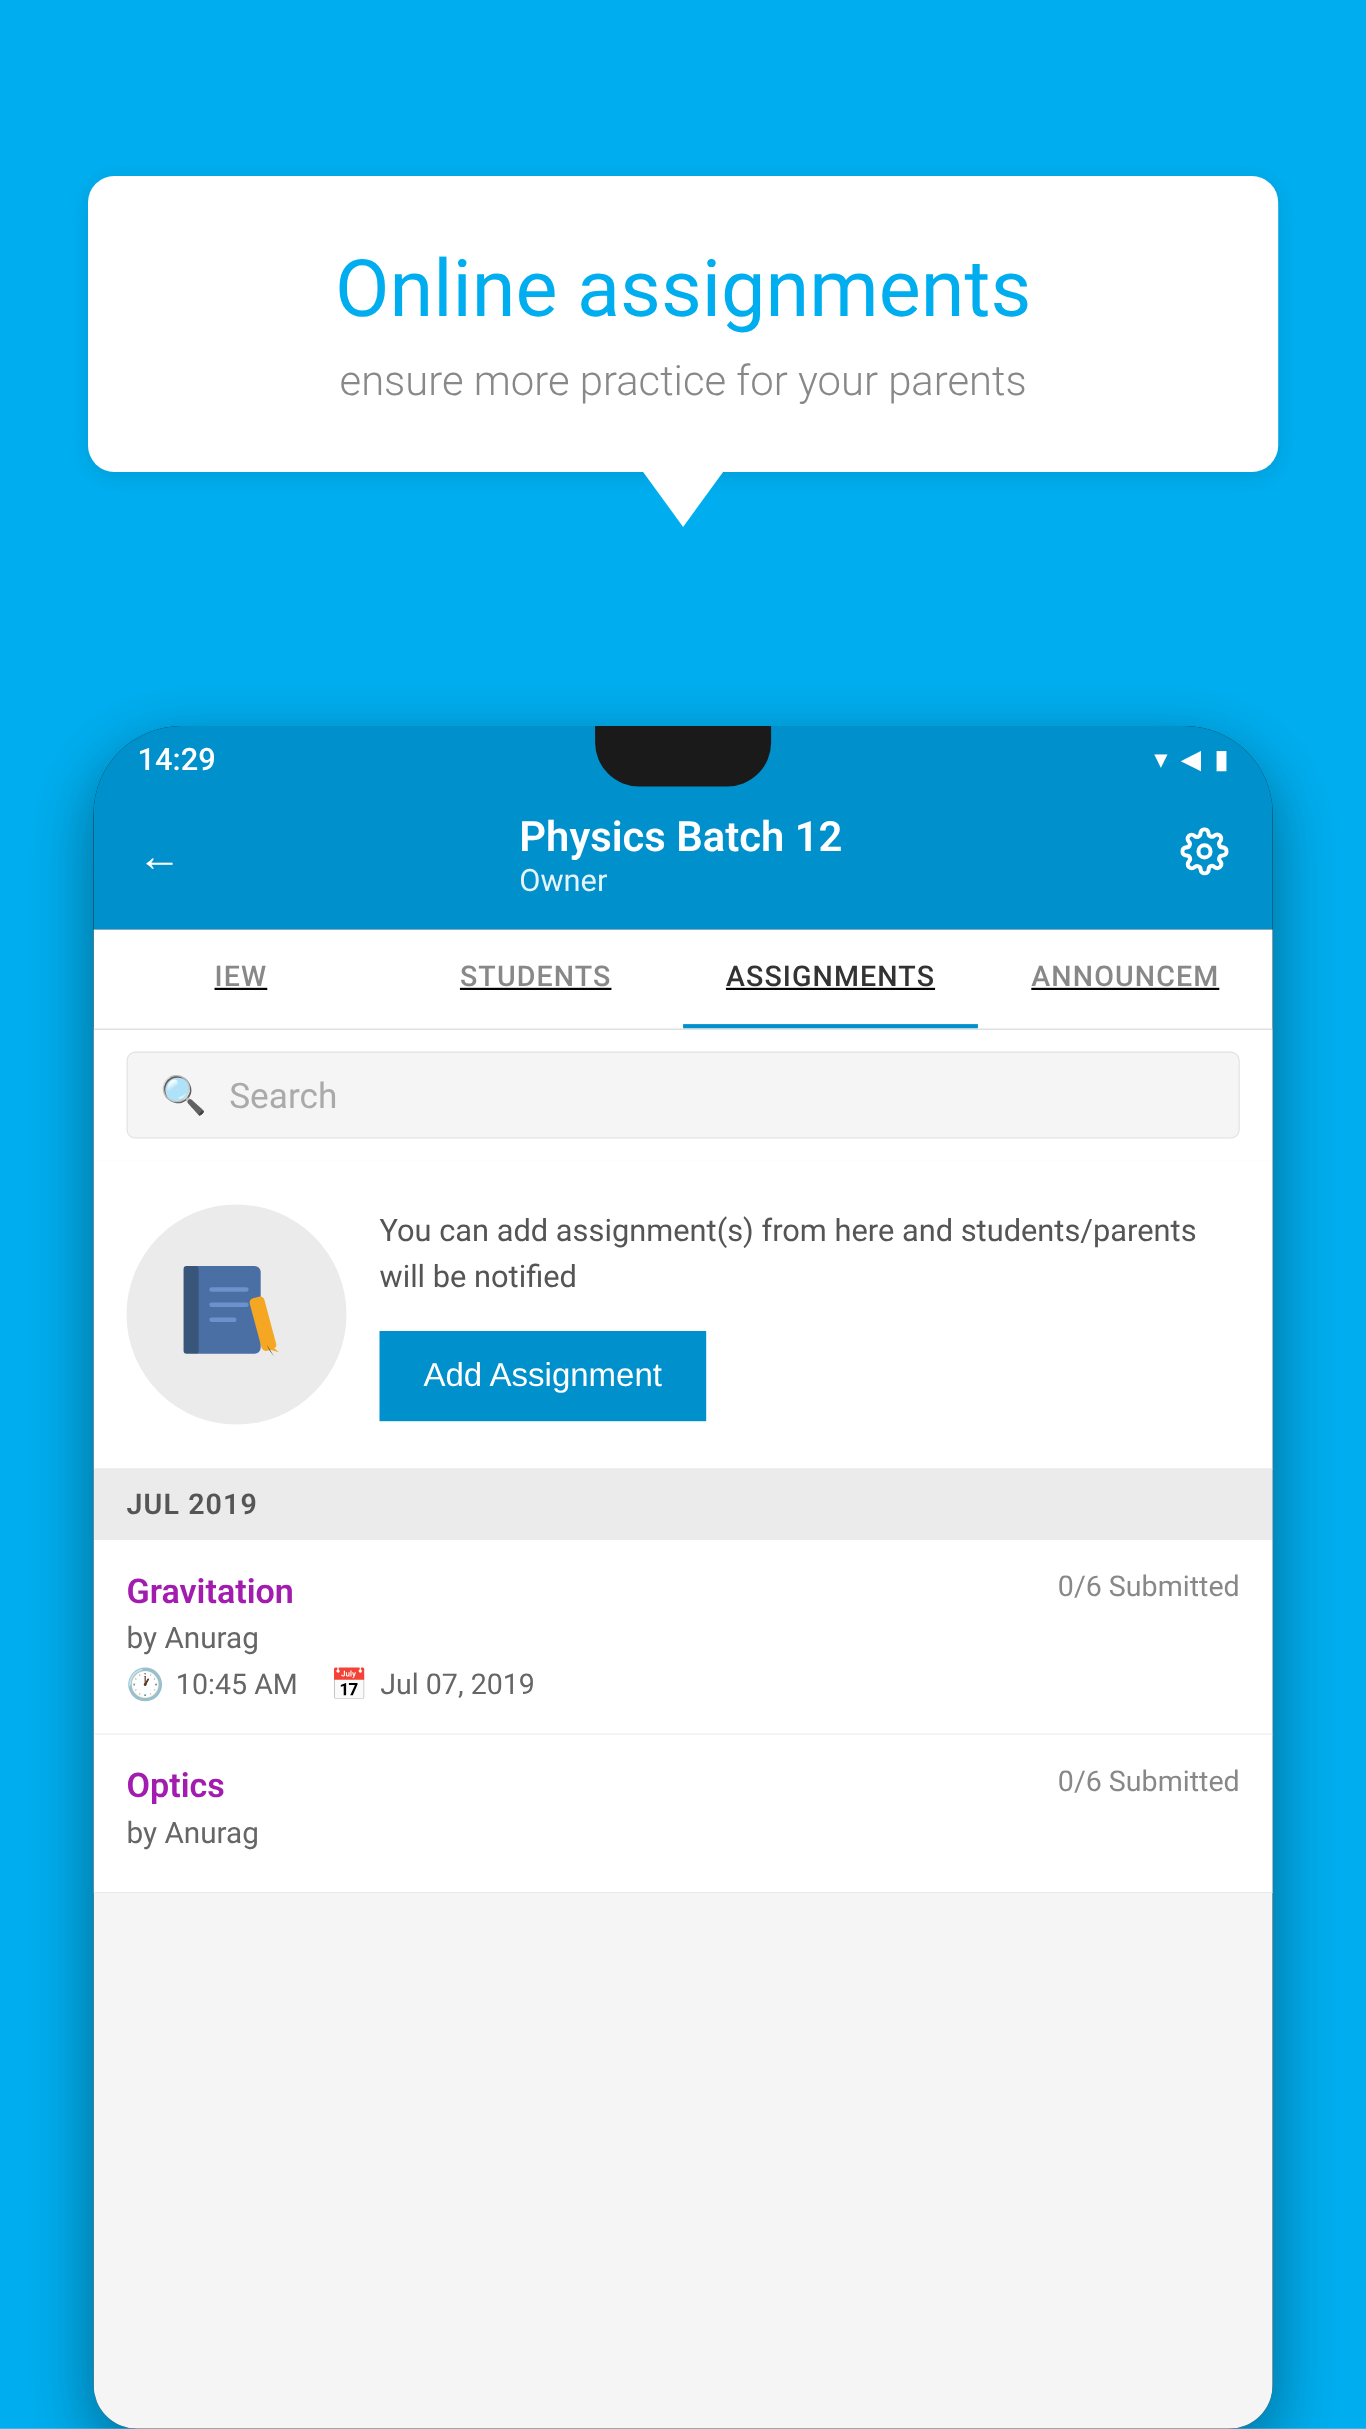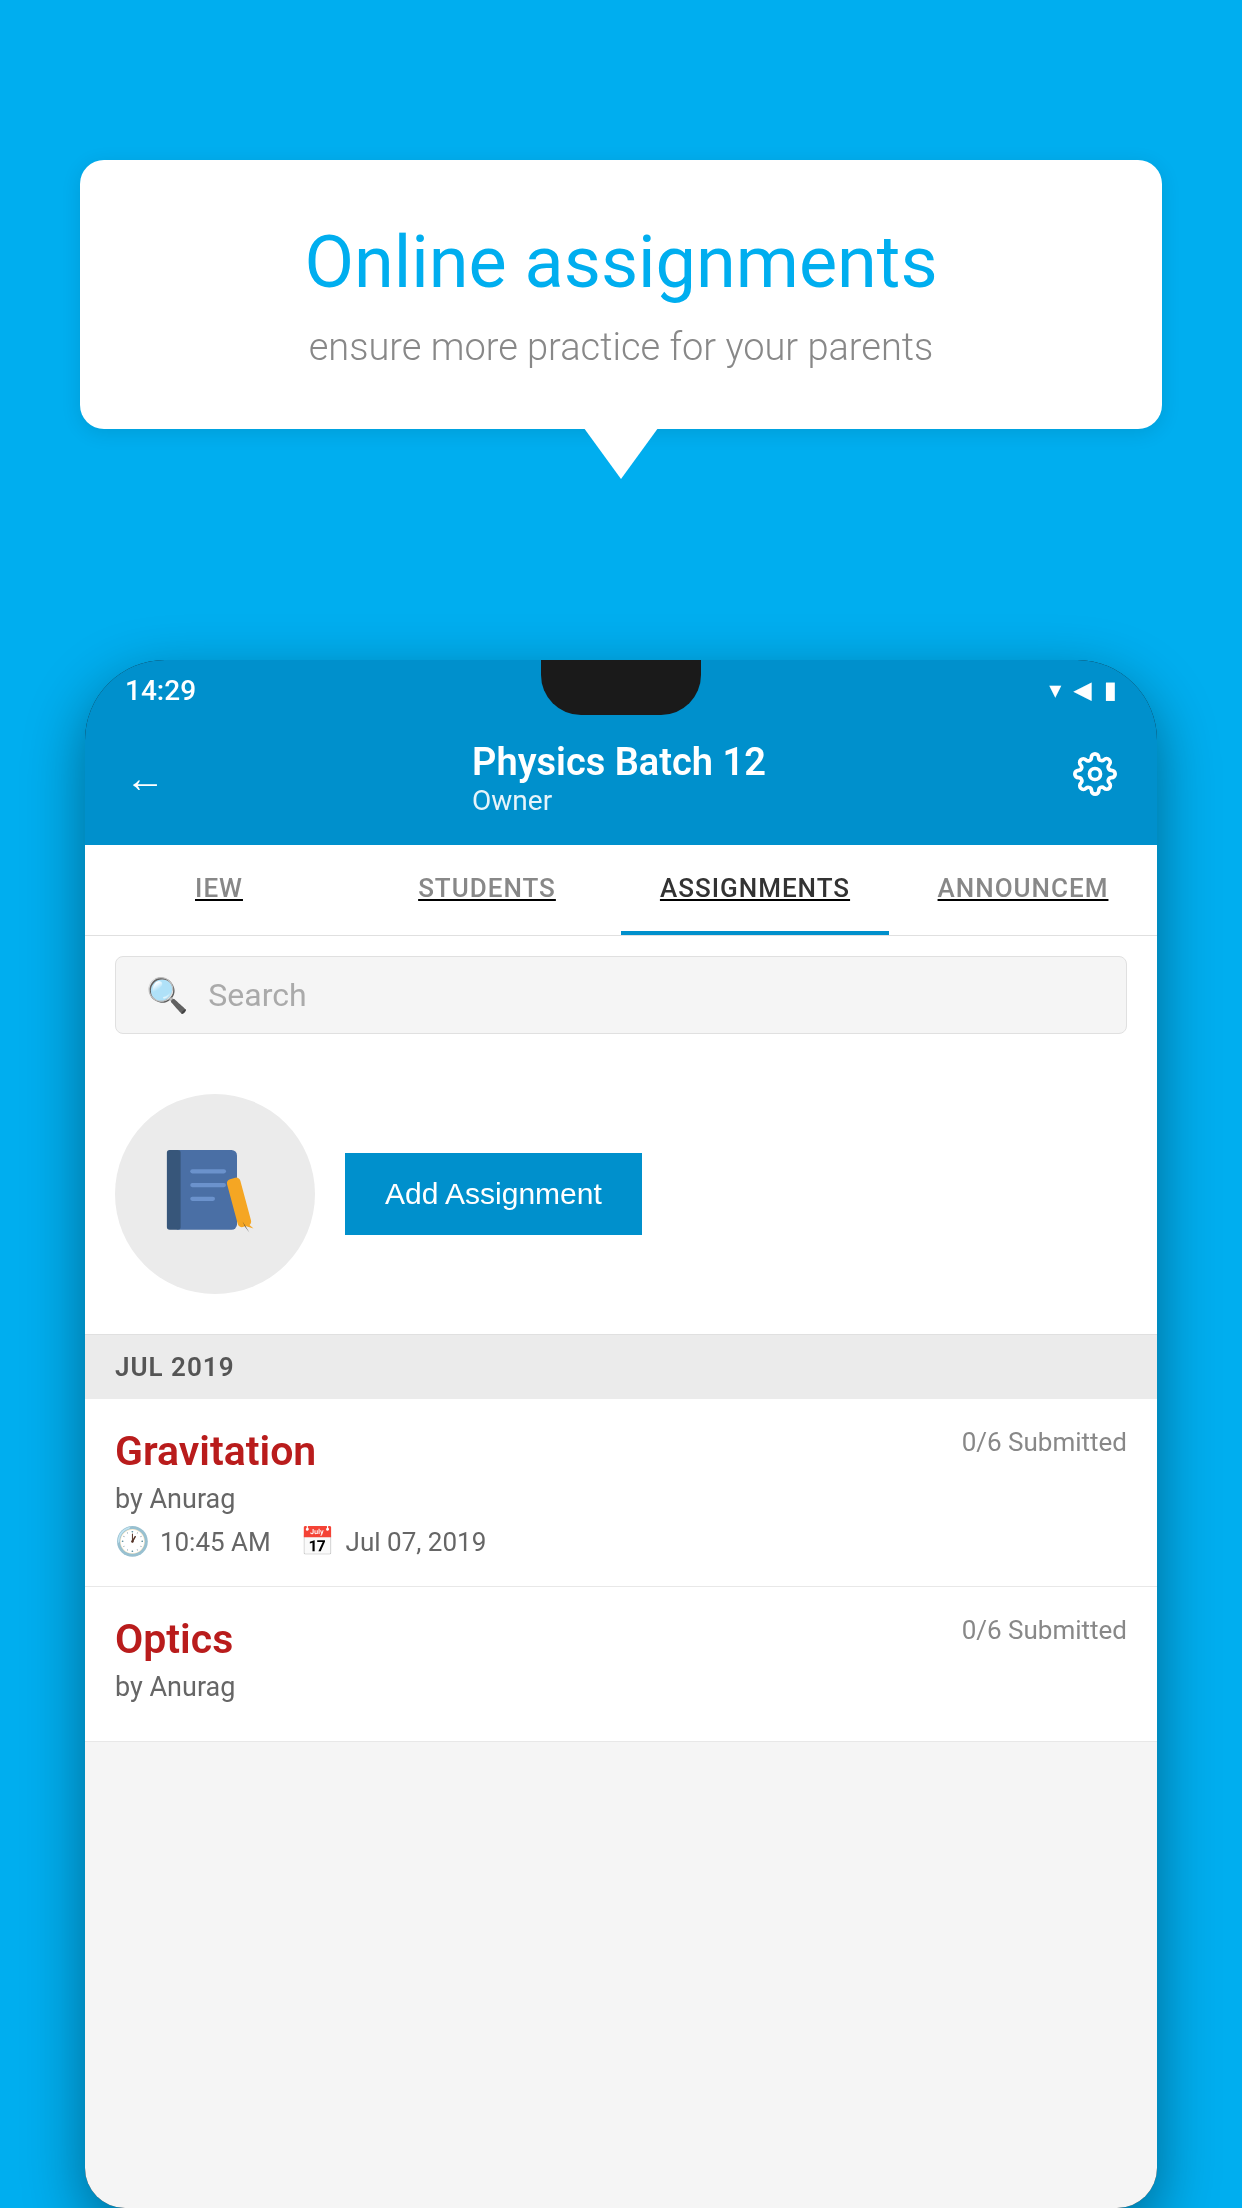--- a/index.html
+++ b/index.html
@@ -271,23 +271,23 @@
     }
 
     .assignment-top-row {
       display: flex;
       justify-content: space-between;
       align-items: flex-start;
       margin-bottom: 8px;
     }
 
     .assignment-name {
-      font-size: 41px;
+      font-size: 31px;
       font-weight: 600;
-      color: #b91c1c;
+      color: #a21caf;
     }
 
     .assignment-submitted {
       font-size: 26px;
       color: #888;
     }
 
     .assignment-by {
       font-size: 27px;
       color: #666;
@@ -382,20 +382,21 @@
           <rect x="22" y="22" width="26" height="3" rx="1.5" fill="#6b92cc"></rect>
           <rect x="22" y="32" width="26" height="3" rx="1.5" fill="#6b92cc"></rect>
           <rect x="22" y="42" width="18" height="3" rx="1.5" fill="#6b92cc"></rect>
 
           <rect x="48" y="30" width="10" height="36" rx="3" transform="rotate(-15 48 30)" fill="#f5a623"></rect>
           <polygon points="60,58 68,65 58,62" fill="#f5a623"></polygon>
           <polygon points="60,60 65,68 62,64" fill="#333"></polygon>
         </svg>
       </div>
       <div class="promo-right">
+        <p class="promo-text">You can add assignment(s) from here and students/parents will be notified</p>
         <button class="add-assignment-btn">Add Assignment</button>
       </div>
     </div>
 
     <div class="section-header">JUL 2019</div>
 
     <div class="assignment-item">
       <div class="assignment-top-row">
         <span class="assignment-name">Gravitation</span>
         <span class="assignment-submitted">0/6 Submitted</span>

